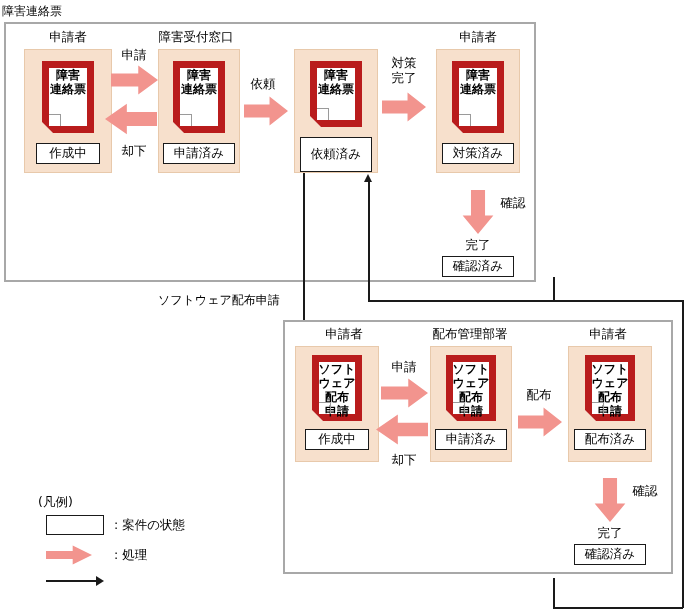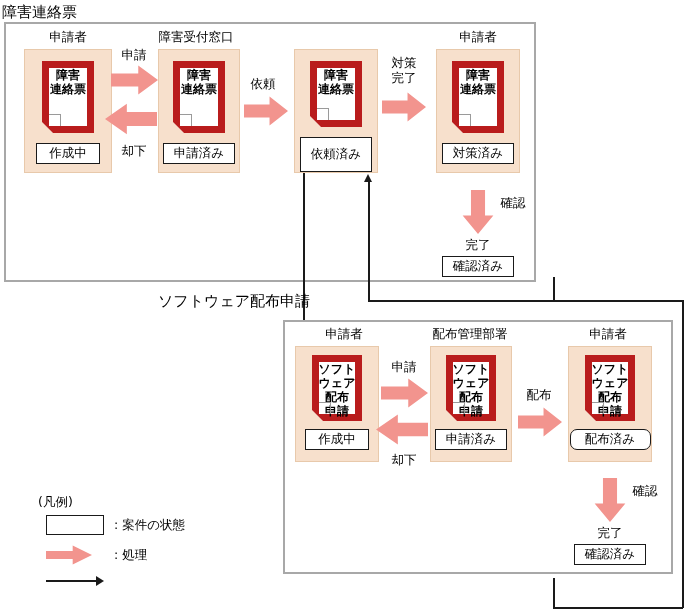--- a/index.html
+++ b/index.html
@@ -7,21 +7,21 @@
     width:687px;height:609px;position:relative;
     background:#ffffff;
     font-family:"DejaVu Sans","Liberation Sans",sans-serif;
     color:#000;
     overflow:hidden;
   }
   .abs{position:absolute;}
 
   
   .diagram-title{
-    font-size:15px;line-height:1;white-space:nowrap;
+    font-size:12px;line-height:1;white-space:nowrap;
   }
 
   
   .frame{
     box-sizing:border-box;
     border:2px solid #a8a8a8;
     background:#ffffff;
   }
 
   
@@ -242,21 +242,21 @@
 
 <div class="abs actor-label" style="left:572px;top:328px;width:72px;text-align:center;">申請者</div>
 <div class="abs actor-card" style="left:568px;top:346px;width:84px;height:116px;">
   <div class="doc" style="width:50px;height:66px;margin-top:8px;">
     <span class="doc-line">ソフト</span>
     <span class="doc-line">ウェア</span>
     <span class="doc-line">配布</span>
     <span class="doc-line">申請</span>
     <span class="fold"></span>
   </div>
-  <div class="state-box" style="width:81px;height:21px;margin-top:8px;border-radius:7px;">配布済み</div>
+  <div class="state-box" style="width:72px;height:21px;margin-top:8px;">配布済み</div>
 </div>
 
 <div class="abs arrow-d" style="left:594px;top:478px;width:32px;height:44px;"></div>
 <div class="abs cap" style="left:628px;top:484px;width:34px;">確認</div>
 <div class="abs cap" style="left:578px;top:526px;width:64px;">完了</div>
 <div class="abs state-box" style="left:574px;top:544px;width:72px;height:21px;">確認済み</div>
 
 <div class="abs legend-title" style="left:14px;top:496px;">(凡例)</div>
 
 <div class="abs" style="left:46px;top:515px;display:flex;align-items:center;">

